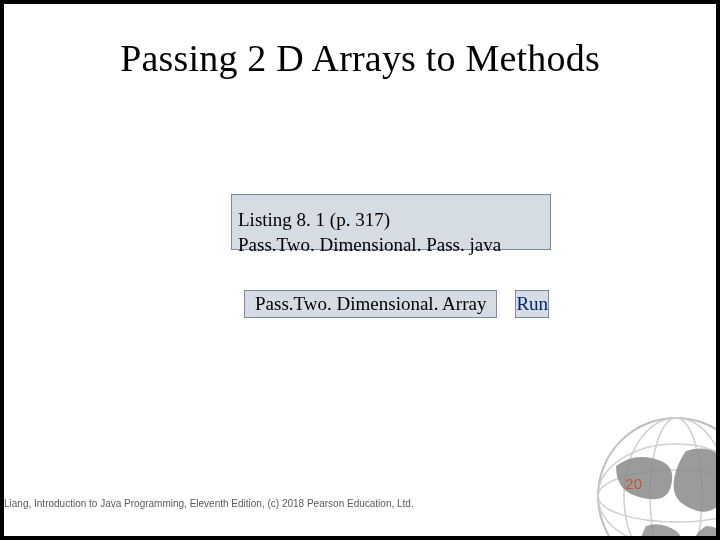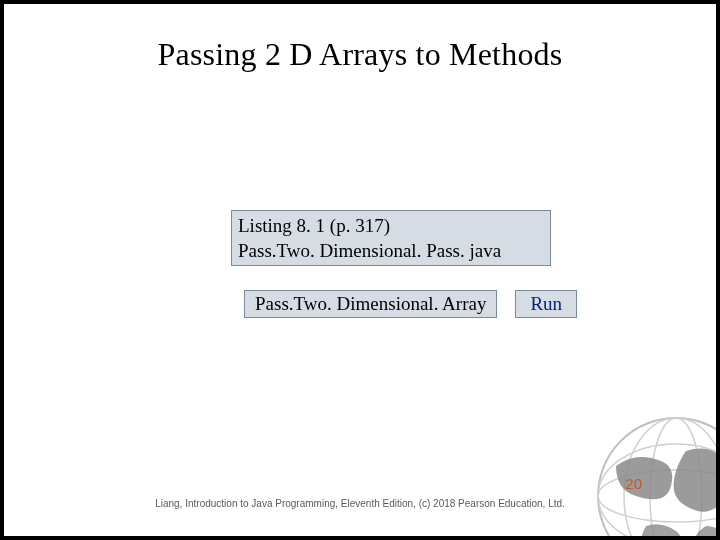--- a/index.html
+++ b/index.html
@@ -11,36 +11,36 @@
   }
   .slide {
     position: absolute;
     top: 4px;
     left: 4px;
     width: 712px;
     height: 532px;
     background: #fff;
   }
   .title {
-    font-size: 32px;
+    font-size: 38px;
     color: #000;
     text-align: center;
     padding-top: 32px;
     font-weight: 400;
     letter-spacing: 0.2px;
   }
   .listing-box {
     position: absolute;
-    top: 206px;
+    top: 190px;
     left: 227px;
     width: 320px;
     height: 56px;
     background: #d6dce4;
     border: 1px solid #7a8aa0;
-    padding: 2px 6px;
+    padding: 12px 6px;
     font-size: 19px;
     line-height: 25px;
     color: #000;
   }
   .button-row {
     position: absolute;
     top: 286px;
     left: 240px;
     display: flex;
     gap: 18px;
@@ -52,29 +52,28 @@
     border: 1px solid #7a8aa0;
     font-family: "Times New Roman", Times, serif;
     font-size: 19px;
     color: #000;
     padding: 2px 10px;
     height: 28px;
     line-height: 22px;
     cursor: pointer;
   }
   .btn-run {
-    padding: 2px 14px;
+    padding: 2px 0;
     color: #00257a;
   }
   .footer {
     position: absolute;
     bottom: 26px;
     left: 0;
     width: 100%;
-    text-align: center;
     font-family: Arial, Helvetica, sans-serif;
     font-size: 10px;
     color: #5a5a5a;
     line-height: 13px;
   }
   .pagenum {
     position: absolute;
     bottom: 44px;
     right: 74px;
     font-family: Arial, Helvetica, sans-serif;

